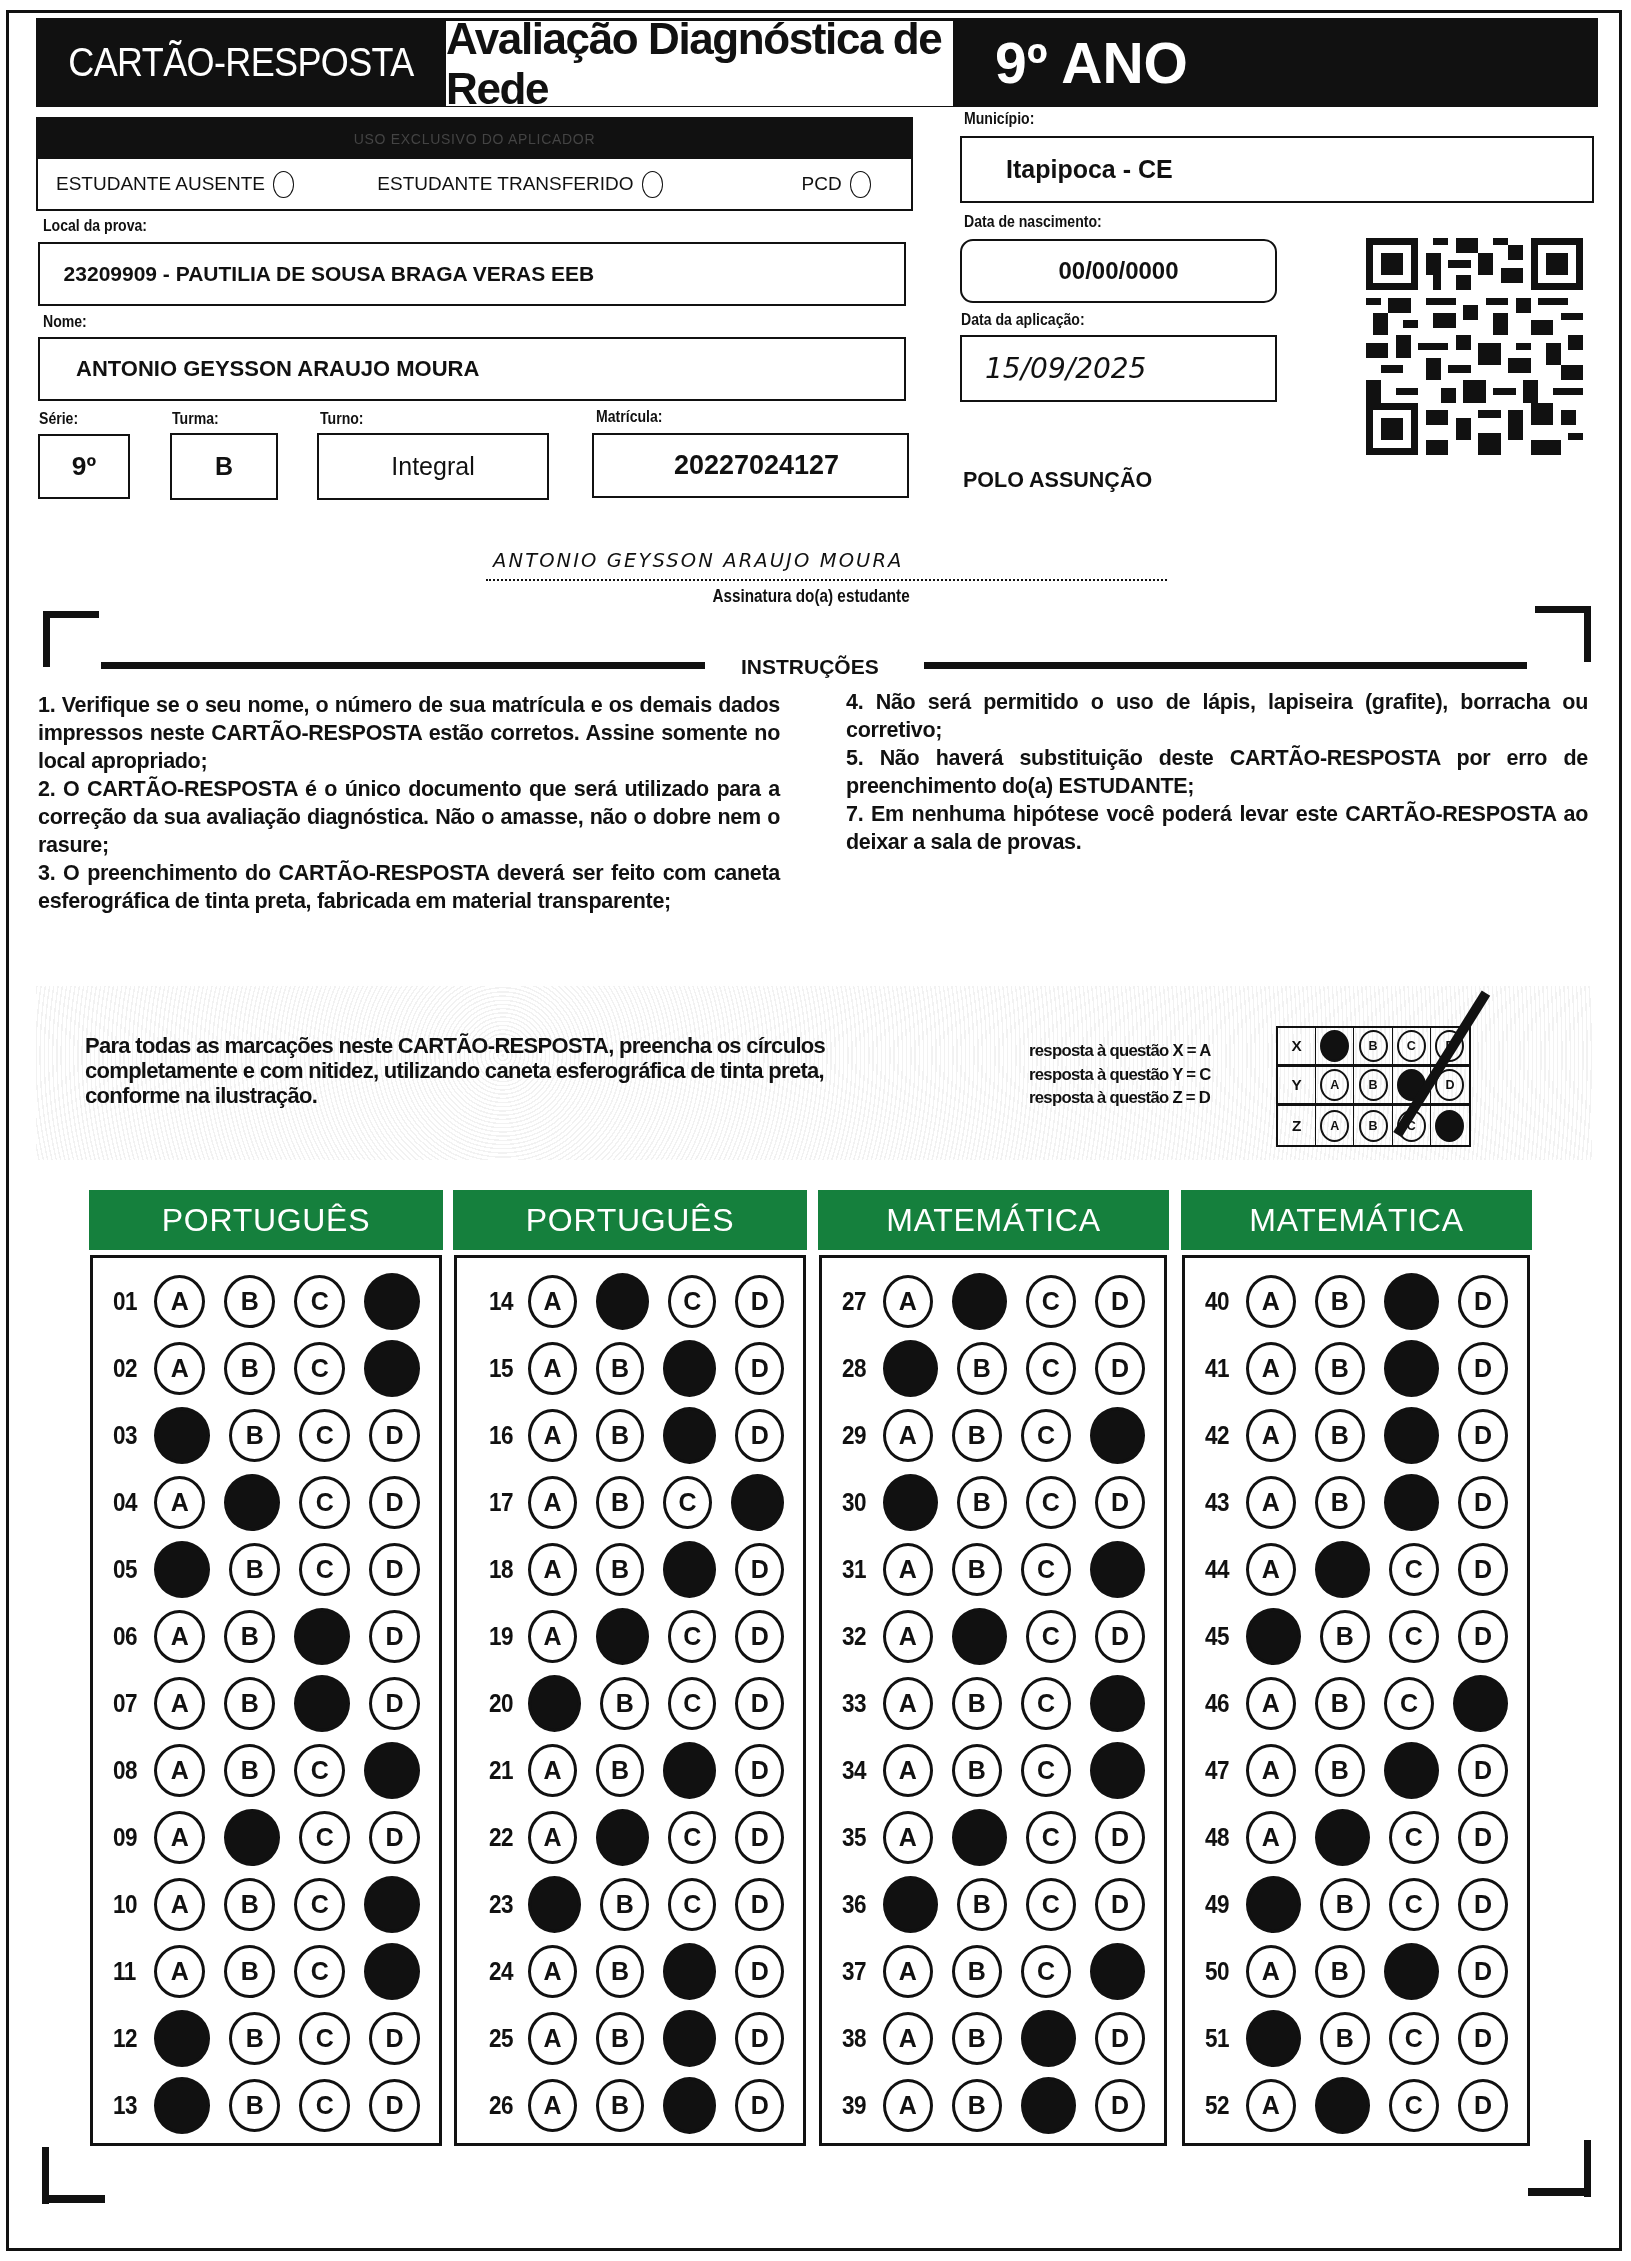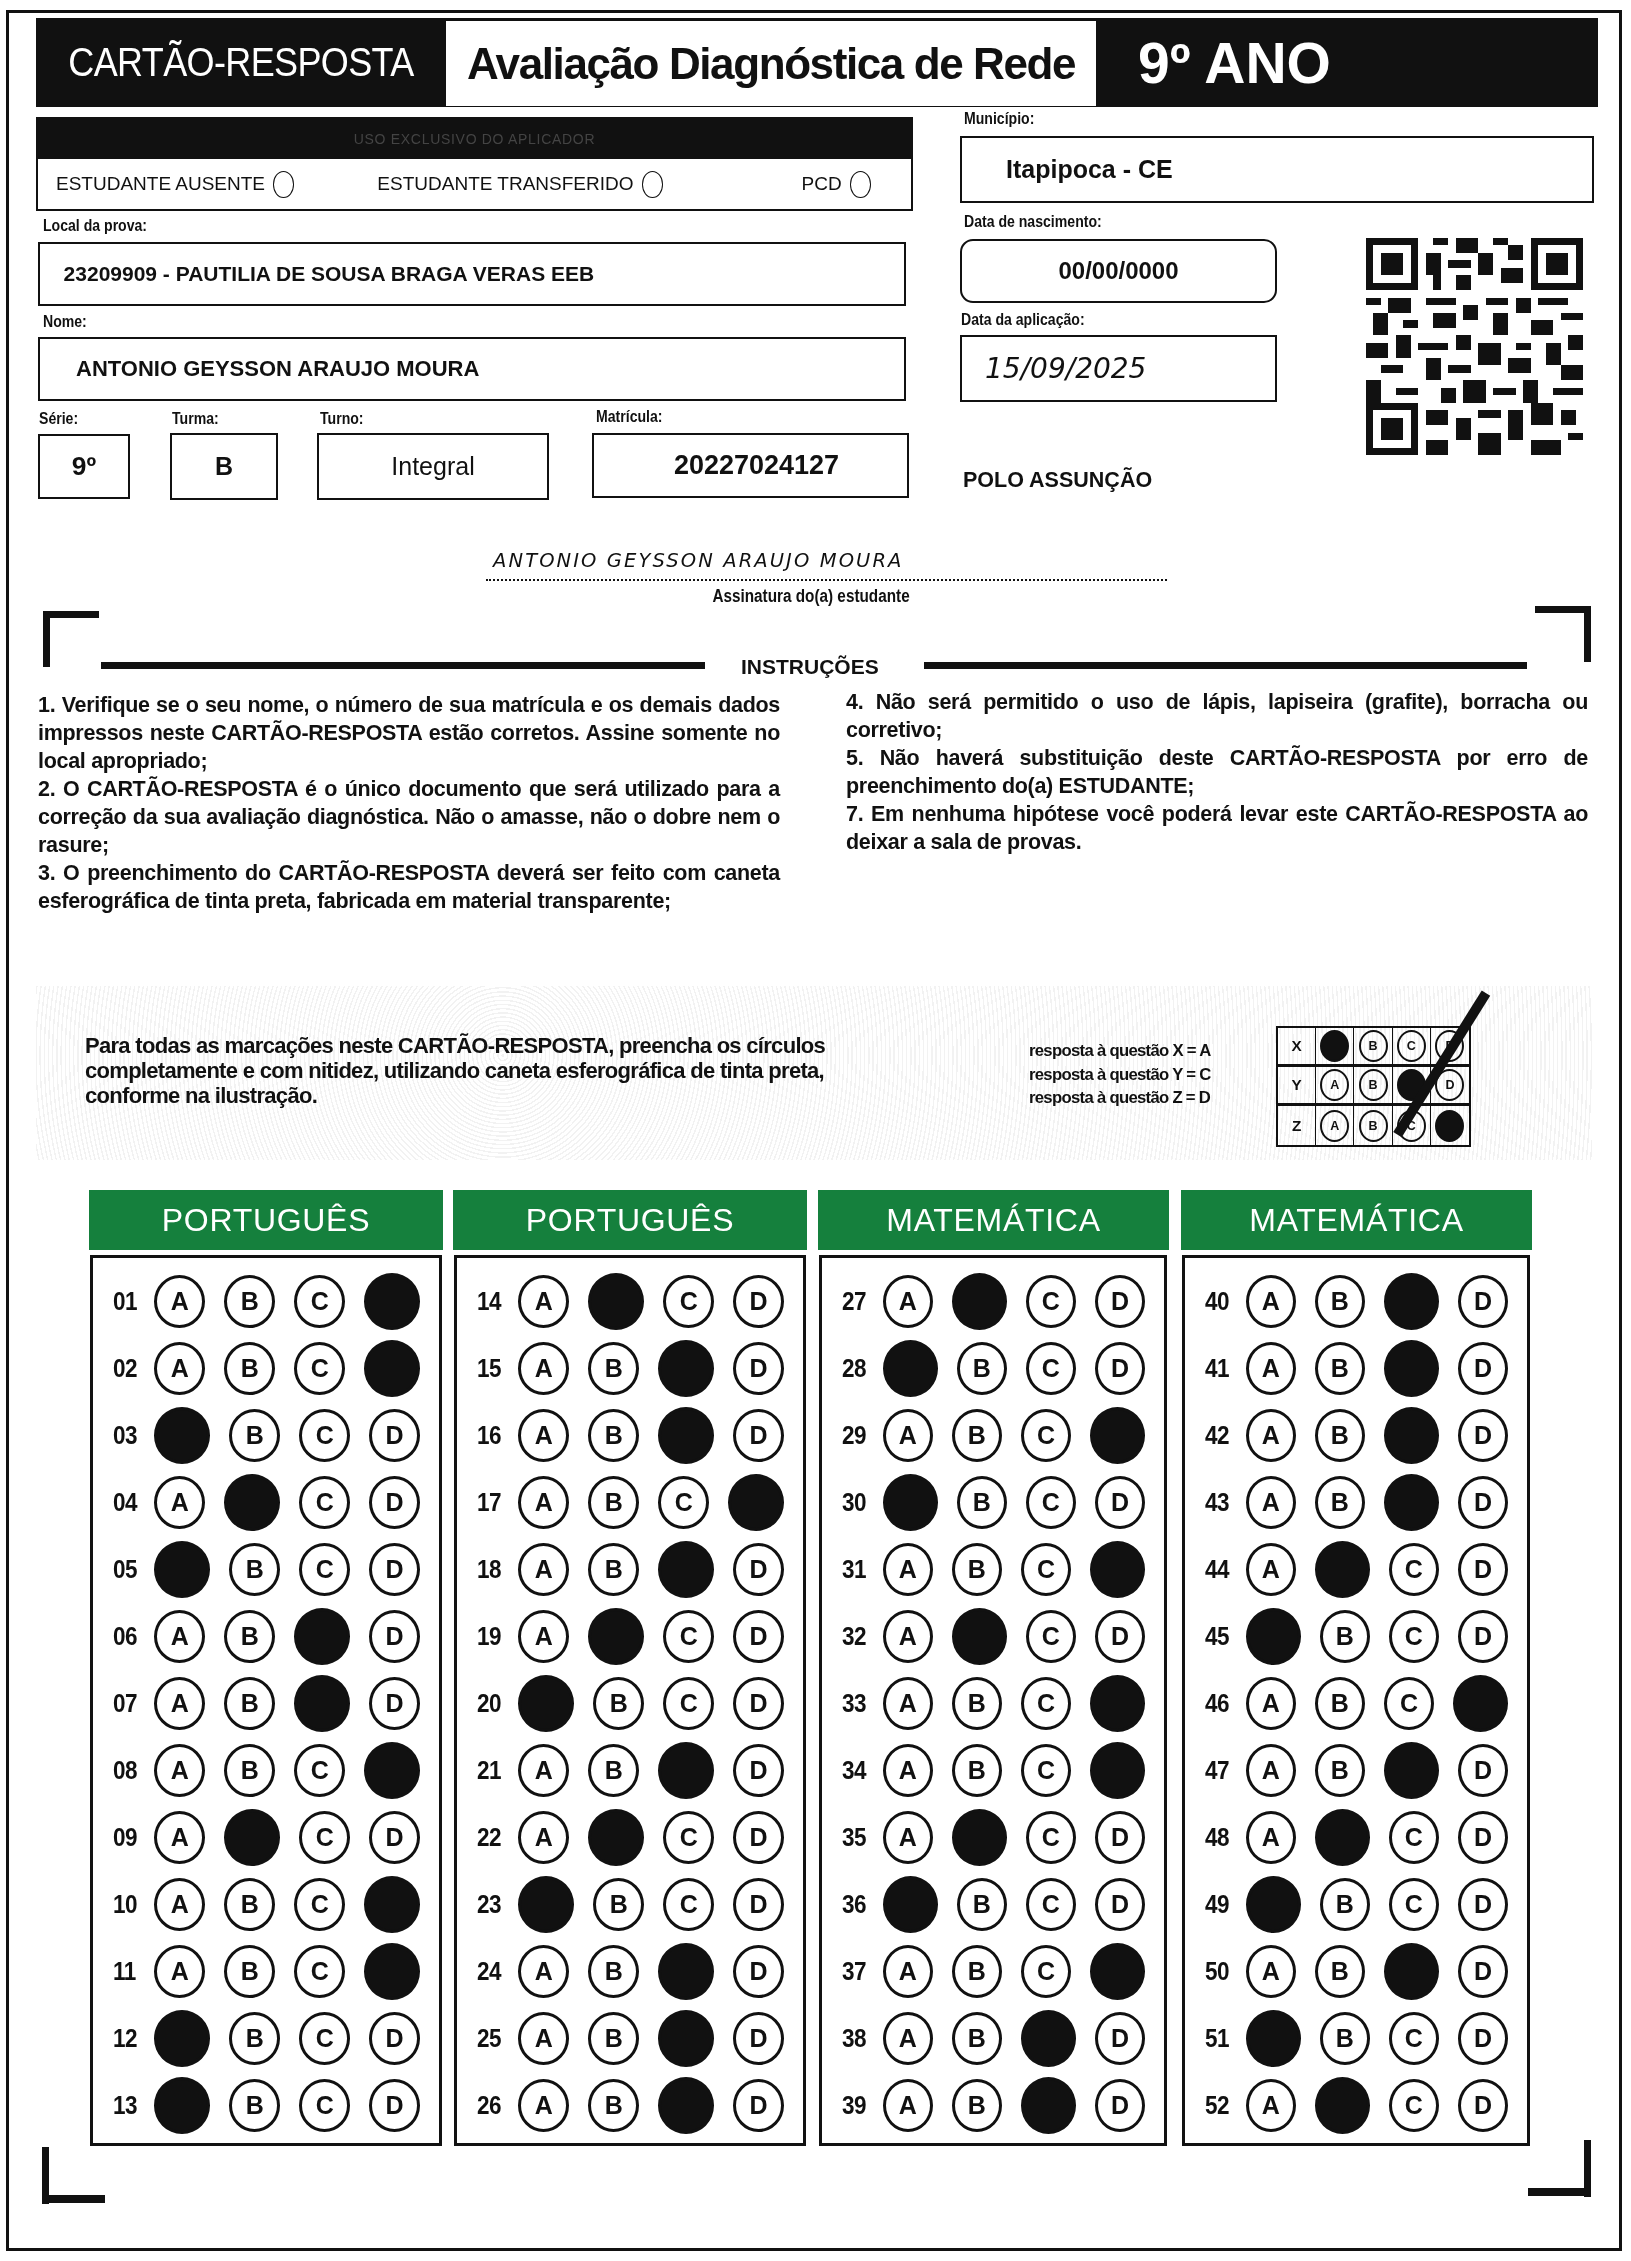--- a/index.html
+++ b/index.html
@@ -4,21 +4,21 @@
 <style>
   * { box-sizing: border-box; margin: 0; padding: 0; }
   html, body { width: 1631px; height: 2261px; background: #ffffff; }
   body { font-family: "Liberation Sans", sans-serif; color: #111; position: relative; overflow: hidden; }
 
   .page-frame { position: absolute; left: 5.6px; top: 9.7px; width: 1616px; height: 2241px; border: 3.5px solid #111; }
 
   
   .hdr { position: absolute; left: 36px; top: 18px; width: 1562px; height: 89px; background: #111; display: flex; align-items: center; }
   .hdr-left { width: 410px; height: 100%; display: flex; align-items: center; justify-content: center; color: #fff; font-size: 40px; letter-spacing: -0.7px; transform: scaleX(0.9); }
-  .hdr-mid { width: 650px; height: 85px; margin-top: 2px; background: #fff; display: flex; align-items: center; justify-content: center; font-weight: bold; font-size: 44px; color: #111; letter-spacing: -1.4px; }
+  .hdr-mid { width: 507px; height: 85px; margin-top: 2px; background: #fff; display: flex; align-items: center; justify-content: center; font-weight: bold; font-size: 44px; color: #111; letter-spacing: -1.4px; }
   .hdr-right { flex: 1; padding-left: 42px; color: #fff; font-size: 57px; font-weight: bold; }
 
   
   .excl { position: absolute; left: 36px; top: 117px; width: 877px; height: 94px; border: 2.1px solid #111; }
   .excl-bar { height: 40px; background: #111; color: #444; font-size: 14px; display: flex; align-items: center; justify-content: center; letter-spacing: 0.7px; }
   .excl-row { display: flex; align-items: center; height: 51px; padding: 0 18px; font-size: 19px; }
   .radio { display: inline-block; width: 21px; height: 26.4px; border: 1.4px solid #111; border-radius: 50%; margin-left: 8.3px; vertical-align: middle; }
 
   .lbl { position: absolute; font-size: 16px; font-weight: bold; transform: scaleX(0.88); transform-origin: left; }
   .box { position: absolute; border: 2.1px solid #111; display: flex; align-items: center; font-weight: bold; }
@@ -321,21 +321,21 @@
       </div>
       <div class="qrow">
         <div class="qnum">13</div>
         <div class="bub filled"></div>
         <div class="bub">B</div>
         <div class="bub">C</div>
         <div class="bub">D</div>
       </div>
     </div>
     <div class="subj" style="left: 453px; width: 354px;">PORTUGUÊS</div>
-    <div class="panel" style="left: 454px; width: 352px;">
+    <div class="panel" style="left: 454px; width: 352px; padding-left: 12px;">
       <div class="qrow">
         <div class="qnum">14</div>
         <div class="bub">A</div>
         <div class="bub filled"></div>
         <div class="bub">C</div>
         <div class="bub">D</div>
       </div>
       <div class="qrow">
         <div class="qnum">15</div>
         <div class="bub">A</div>

